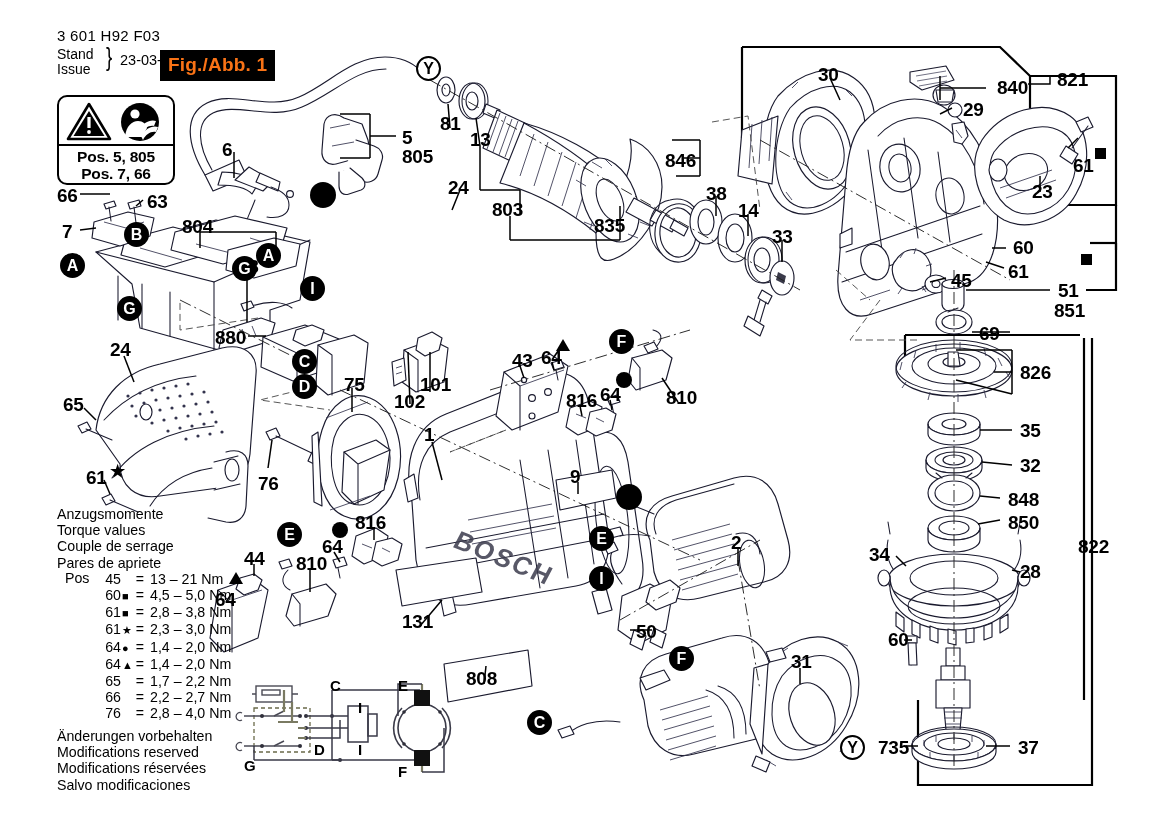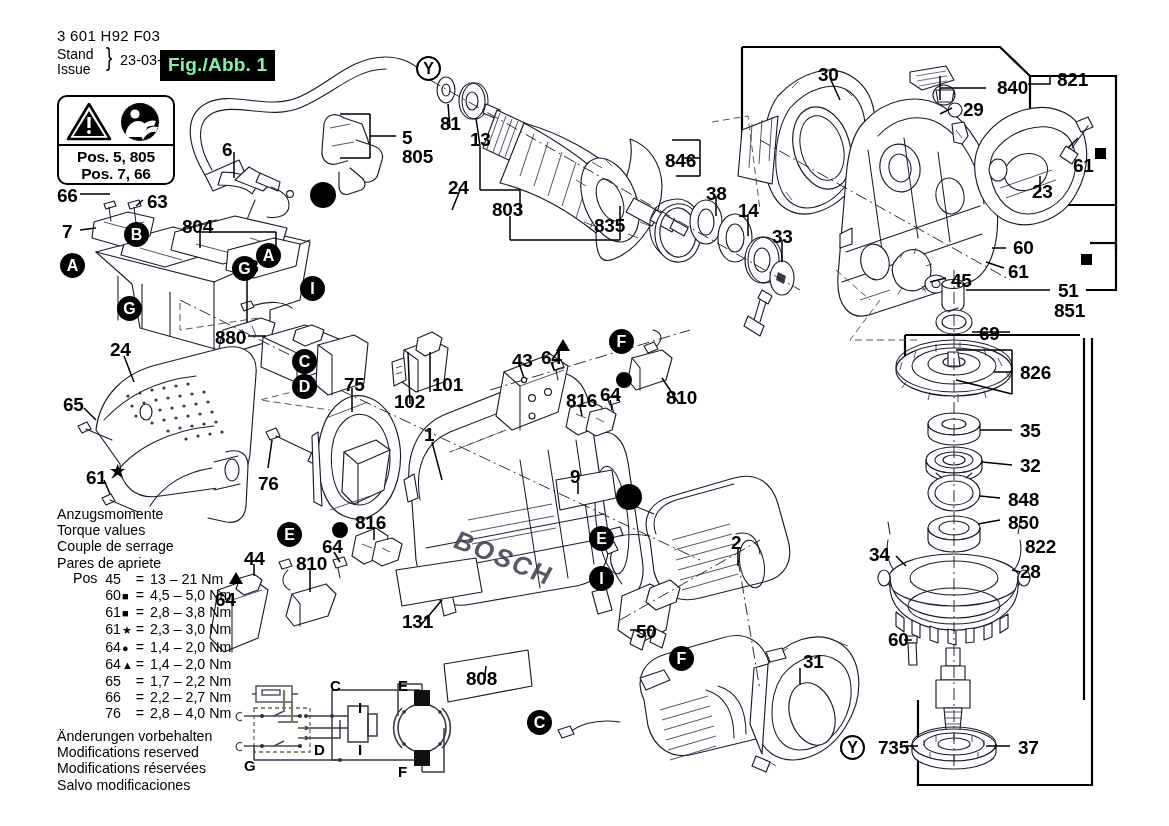--- a/index.html
+++ b/index.html
@@ -18,42 +18,42 @@
   
   .lbl{position:absolute;font-weight:bold;white-space:nowrap;line-height:1;}
   .pn{font-size:19px;font-weight:bold;letter-spacing:-.2px;}
 
   
   #hdr-part{position:absolute;left:57px;top:27px;font-size:15px;letter-spacing:.3px;}
   #hdr-stand{position:absolute;left:57px;top:47px;font-size:14px;line-height:14.5px;}
   #hdr-brace{position:absolute;left:106px;top:45px;font-size:25px;line-height:24px;
              font-weight:300;transform:scaleX(.75);transform-origin:left top;}
   #hdr-date{position:absolute;left:120px;top:52px;font-size:14.5px;}
-  #fig{position:absolute;left:160px;top:50px;background:#000;color:#86efac;
+  #fig{position:absolute;left:160px;top:50px;background:#000;color:#f97316;
        font-size:19px;font-weight:bold;padding:4px 8px 5px 8px;letter-spacing:.2px;}
 
   
   #warnbox{position:absolute;left:57px;top:95px;width:118px;height:90px;
            border:2px solid #000;border-radius:10px;box-sizing:border-box;}
   #warnbox .divider{position:absolute;left:0;top:47px;width:100%;height:2px;background:#000;}
   #warn-tri{position:absolute;left:8px;top:6px;}
   #warn-read{position:absolute;left:60px;top:5px;}
   .warn-pos{position:absolute;left:0;width:100%;text-align:center;
             font-size:15.5px;font-weight:bold;letter-spacing:-.2px;}
 
   
   #torque{position:absolute;left:57px;top:506px;font-size:14.2px;line-height:16.2px;}
   #torque .hdrline{white-space:nowrap;}
   #torque table{border-collapse:collapse;font-size:14.2px;margin-top:0;}
   #torque td{padding:0;line-height:16.2px;white-space:nowrap;vertical-align:baseline;}
   #torque td.pos{text-align:right;padding-right:1px;width:34px;}
   #torque td.mk{width:11px;text-align:left;font-size:11px;}
   #torque td.eq{width:14px;text-align:center;}
   #torque td.val{padding-left:3px;}
-  #torque .poslabel{position:absolute;left:16px;top:64px;font-size:14.2px;}
+  #torque .poslabel{position:absolute;left:8px;top:64px;font-size:14.2px;}
   #footer{position:absolute;left:57px;top:728px;font-size:14.2px;line-height:16.2px;}
 
   
   .cl{position:absolute;width:25px;height:25px;border-radius:50%;background:#000;color:#fff;
       font-size:16px;font-weight:bold;display:flex;align-items:center;justify-content:center;
       font-family:"Liberation Sans",sans-serif;}
   
   .clo{position:absolute;width:25px;height:25px;border-radius:50%;background:#fff;
        border:2px solid #000;color:#000;font-size:16px;font-weight:bold;
        display:flex;align-items:center;justify-content:center;box-sizing:border-box;}
@@ -725,32 +725,32 @@
       <div class="lbl pn" style="left: 86px; top: 468px;">61</div>
       <div class="lbl pn" style="left: 258px; top: 474px;">76</div>
       <div class="lbl pn" style="left: 344px; top: 375px;">75</div>
       <div class="lbl pn" style="left: 355px; top: 513px;">816</div>
       <div class="lbl pn" style="left: 296px; top: 554px;">810</div>
       <div class="lbl pn" style="left: 322px; top: 537px;">64</div>
       <div class="lbl pn" style="left: 244px; top: 549px;">44</div>
       <div class="lbl pn" style="left: 215px; top: 590px;">64</div>
       <div class="lbl pn" style="left: 402px; top: 612px;">131</div>
       <div class="lbl pn" style="left: 394px; top: 392px;">102</div>
-      <div class="lbl pn" style="left: 432px; top: 375px;">101</div>
+      <div class="lbl pn" style="left: 420px; top: 375px;">101</div>
       <div class="lbl pn" style="left: 424px; top: 425px;">1</div>
       <div class="lbl pn" style="left: 570px; top: 467px;">9</div>
       <div class="lbl pn" style="left: 512px; top: 351px;">43</div>
       <div class="lbl pn" style="left: 541px; top: 348px;">64</div>
       <div class="lbl pn" style="left: 566px; top: 391px;">816</div>
       <div class="lbl pn" style="left: 600px; top: 385px;">64</div>
       <div class="lbl pn" style="left: 666px; top: 388px;">810</div>
       <div class="lbl pn" style="left: 466px; top: 669px;">808</div>
       <div class="lbl pn" style="left: 636px; top: 622px;">50</div>
       <div class="lbl pn" style="left: 731px; top: 533px;">2</div>
-      <div class="lbl pn" style="left: 791px; top: 652px; margin-left: 12px;">31</div>
+      <div class="lbl pn" style="left: 791px; top: 652px;">31</div>
       <div class="lbl pn" style="left: 440px; top: 114px;">81</div>
       <div class="lbl pn" style="left: 470px; top: 130px;">13</div>
       <div class="lbl pn" style="left: 492px; top: 200px;">803</div>
       <div class="lbl pn" style="left: 594px; top: 216px;">835</div>
       <div class="lbl pn" style="left: 665px; top: 151px;">846</div>
       <div class="lbl pn" style="left: 706px; top: 184px;">38</div>
       <div class="lbl pn" style="left: 738px; top: 201px;">14</div>
       <div class="lbl pn" style="left: 772px; top: 227px;">33</div>
       <div class="lbl pn" style="left: 818px; top: 65px;">30</div>
       <div class="lbl pn" style="left: 997px; top: 78px;">840</div>
@@ -762,21 +762,21 @@
       <div class="lbl pn" style="left: 1008px; top: 262px;">61</div>
       <div class="lbl pn" style="left: 951px; top: 271px;">45</div>
       <div class="lbl pn" style="left: 1058px; top: 281px;">51</div>
       <div class="lbl pn" style="left: 1054px; top: 301px;">851</div>
       <div class="lbl pn" style="left: 979px; top: 324px;">69</div>
       <div class="lbl pn" style="left: 1020px; top: 363px;">826</div>
       <div class="lbl pn" style="left: 1020px; top: 421px;">35</div>
       <div class="lbl pn" style="left: 1020px; top: 456px;">32</div>
       <div class="lbl pn" style="left: 1008px; top: 490px; text-align: right;">848</div>
       <div class="lbl pn" style="left: 1008px; top: 513px;">850</div>
-      <div class="lbl pn" style="left: 1025px; top: 537px;">822</div>
+      <div class="lbl pn" style="left: 1078px; top: 537px;">822</div>
       <div class="lbl pn" style="left: 869px; top: 545px;">34</div>
       <div class="lbl pn" style="left: 1020px; top: 562px;">28</div>
       <div class="lbl pn" style="left: 888px; top: 630px;">60</div>
       <div class="lbl pn" style="left: 878px; top: 738px;">735</div>
       <div class="lbl pn" style="left: 1018px; top: 738px;">37</div>
     </div>
 
   <div id="marker-layer">
       <div class="cl" style="left: 256px; top: 243px;">A</div>
       <div class="cl" style="left: 60px; top: 253px;">A</div>

